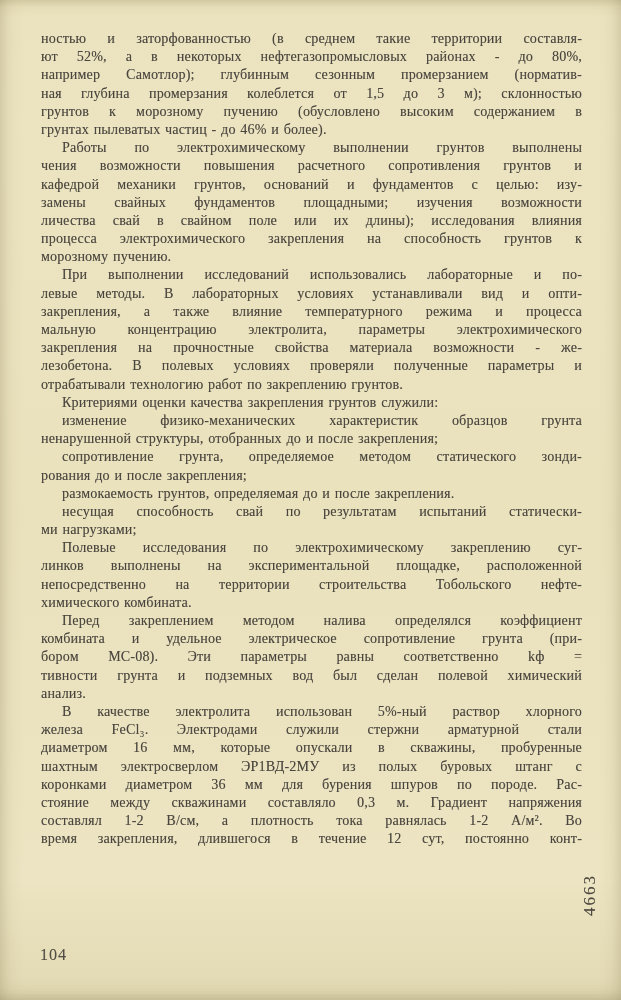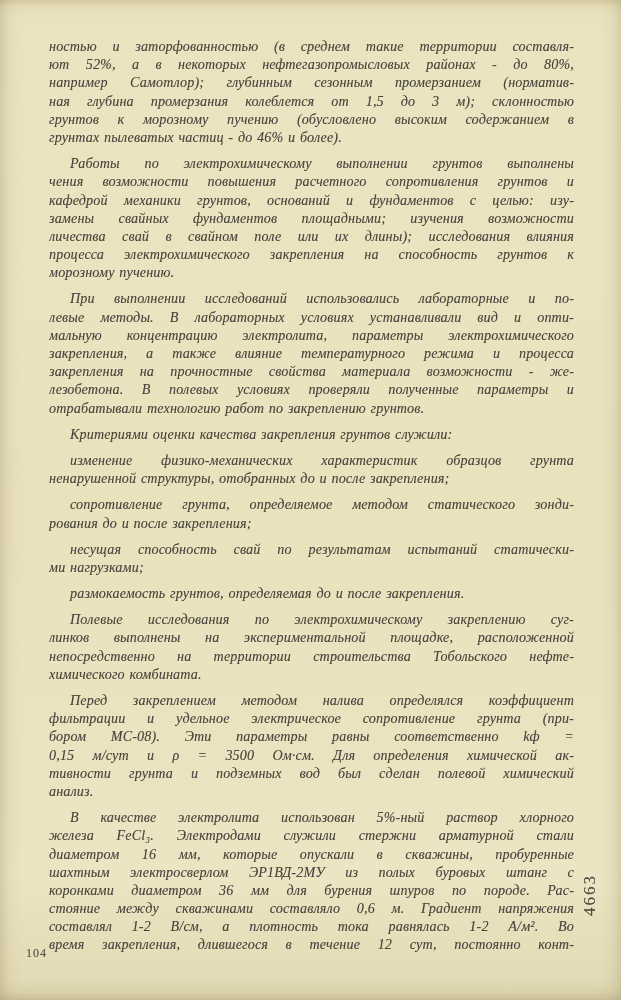--- a/index.html
+++ b/index.html
@@ -28,23 +28,22 @@
       inset 0 -10px 18px -12px rgba(96, 84, 48, 0.30);
   }
   .text-block {
     position: absolute;
     left: 41px;
     top: 30px;
     width: 541px;
     color: #49443d;
   }
   .paragraph {
-    margin: 8px;
+    margin: 0;
     padding: 0;
-    font-style: italic;
   }
   .line {
     height: 18.2px;
     line-height: 18.2px;
     font-size: 14px;
     letter-spacing: 0.2px;
     word-spacing: 1px;
     text-align: justify;
     text-align-last: justify;
     white-space: normal;
@@ -52,23 +51,23 @@
     text-shadow: 0.3px 0.3px 0 rgba(73, 68, 61, 0.35);
   }
   .line.last {
     text-align-last: left;
   }
   .line.indent {
     text-indent: 21px;
   }
   .page-number {
     position: absolute;
-    left: 26px;
+    left: 40px;
     top: 946px;
-    font-size: 12px;
+    font-size: 16px;
     letter-spacing: 1px;
     color: #514c44;
     text-shadow: 0.3px 0.3px 0 rgba(81, 76, 68, 0.3);
   }
   .archive-number {
     position: absolute;
     right: -14px;
     top: 885px;
     width: 90px;
     text-align: center;
@@ -98,64 +97,63 @@
         <div class="line">чения возможности повышения расчетного сопротивления грунтов и</div>
         <div class="line">кафедрой механики грунтов, оснований и фундаментов с целью: изу-</div>
         <div class="line">замены свайных фундаментов площадными; изучения возможности</div>
         <div class="line">личества свай в свайном поле или их длины); исследования влияния</div>
         <div class="line">процесса электрохимического закрепления на способность грунтов к</div>
         <div class="line last">морозному пучению.</div>
       </div>
       <div class="paragraph">
         <div class="line indent">При выполнении исследований использовались лабораторные и по-</div>
         <div class="line">левые методы. В лабораторных условиях устанавливали вид и опти-</div>
+        <div class="line">закрепления, а также влияние температурного режима и процесса</div>
         <div class="line">мальную концентрацию электролита, параметры электрохимического</div>
-        <div class="line">закрепления, а также влияние температурного режима и процесса</div>
         <div class="line">закрепления на прочностные свойства материала возможности - же-</div>
         <div class="line">лезобетона. В полевых условиях проверяли полученные параметры и</div>
         <div class="line last">отрабатывали технологию работ по закреплению грунтов.</div>
       </div>
       <div class="paragraph">
         <div class="line last indent">Критериями оценки качества закрепления грунтов служили:</div>
       </div>
       <div class="paragraph">
         <div class="line indent">изменение физико-механических характеристик образцов грунта</div>
         <div class="line last">ненарушенной структуры, отобранных до и после закрепления;</div>
       </div>
       <div class="paragraph">
         <div class="line indent">сопротивление грунта, определяемое методом статического зонди-</div>
         <div class="line last">рования до и после закрепления;</div>
       </div>
       <div class="paragraph">
+        <div class="line last indent">размокаемость грунтов, определяемая до и после закрепления.</div>
+      </div>
+      <div class="paragraph">
         <div class="line indent">несущая способность свай по результатам испытаний статически-</div>
         <div class="line last">ми нагрузками;</div>
-      </div>
-      <div class="paragraph">
-        <div class="line last indent">размокаемость грунтов, определяемая до и после закрепления.</div>
       </div>
       <div class="paragraph">
         <div class="line indent">Полевые исследования по электрохимическому закреплению суг-</div>
         <div class="line">линков выполнены на экспериментальной площадке, расположенной</div>
         <div class="line">непосредственно на территории строительства Тобольского нефте-</div>
         <div class="line last">химического комбината.</div>
       </div>
       <div class="paragraph">
         <div class="line indent">Перед закреплением методом налива определялся коэффициент</div>
-        <div class="line">фильтрации и удельное электрическое сопротивление грунта (при-</div>
+        <div class="line">комбината и удельное электрическое сопротивление грунта (при-</div>
         <div class="line">бором МС-08). Эти параметры равны соответственно kф =</div>
-        <div class="line">0,15 м/сут и ρ = 3500 Ом·см. Для определения химической ак-</div>
         <div class="line">тивности грунта и подземных вод был сделан полевой химический</div>
         <div class="line last">анализ.</div>
       </div>
       <div class="paragraph">
         <div class="line indent">В качестве электролита использован 5%-ный раствор хлорного</div>
         <div class="line">железа FeCl₃. Электродами служили стержни арматурной стали</div>
         <div class="line">диаметром 16 мм, которые опускали в скважины, пробуренные</div>
         <div class="line">шахтным электросверлом ЭР1ВД-2МУ из полых буровых штанг с</div>
         <div class="line">коронками диаметром 36 мм для бурения шпуров по породе. Рас-</div>
-        <div class="line">стояние между скважинами составляло 0,6 м. Градиент напряжения</div>
+        <div class="line">стояние между скважинами составляло 0,3 м. Градиент напряжения</div>
         <div class="line">составлял 1-2 В/см, а плотность тока равнялась 1-2 А/м². Во</div>
         <div class="line">время закрепления, длившегося в течение 12 сут, постоянно конт-</div>
       </div>
     </div>
   <div class="page-number">104</div>
   <div class="archive-number">4663</div>
 </div>
 
 </body></html>

